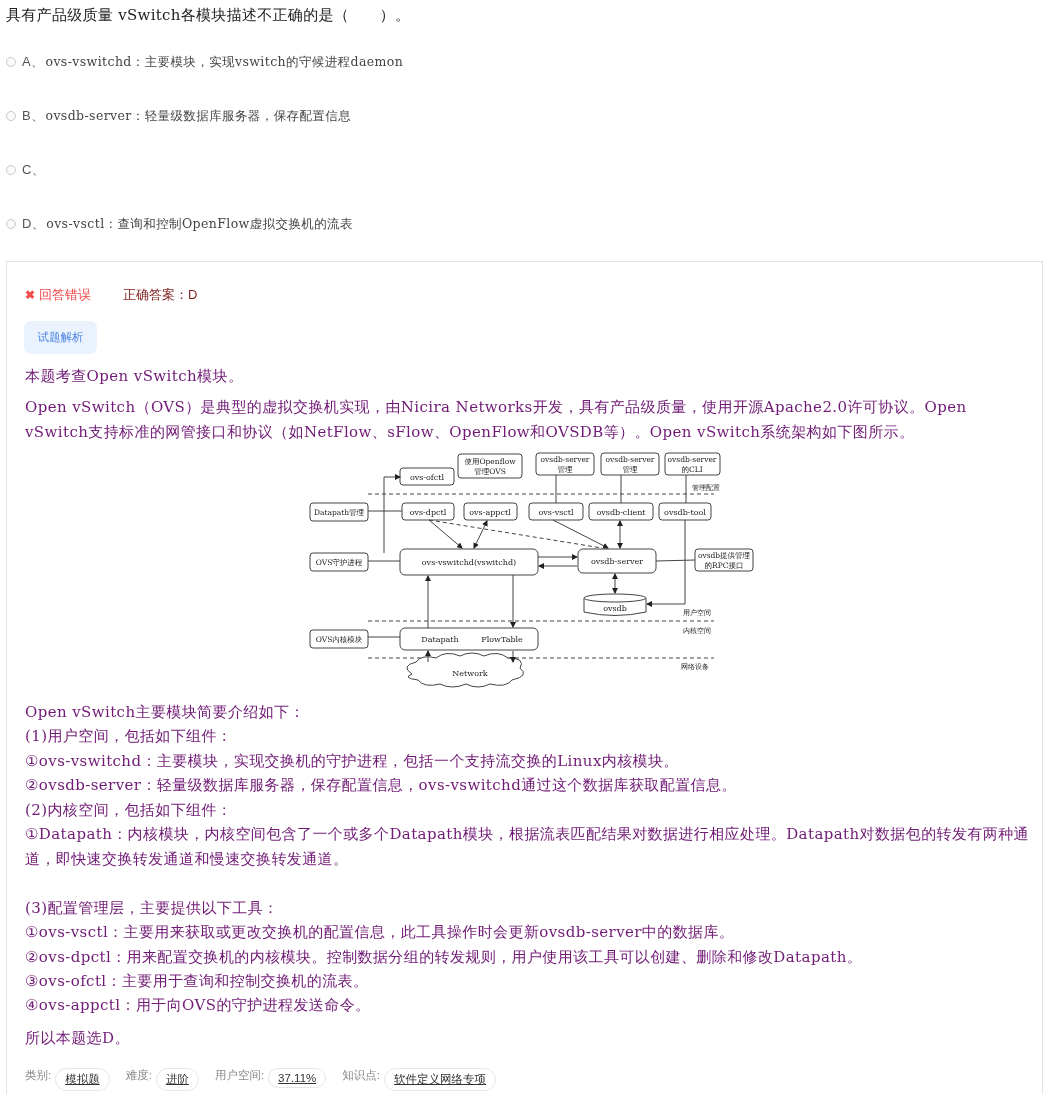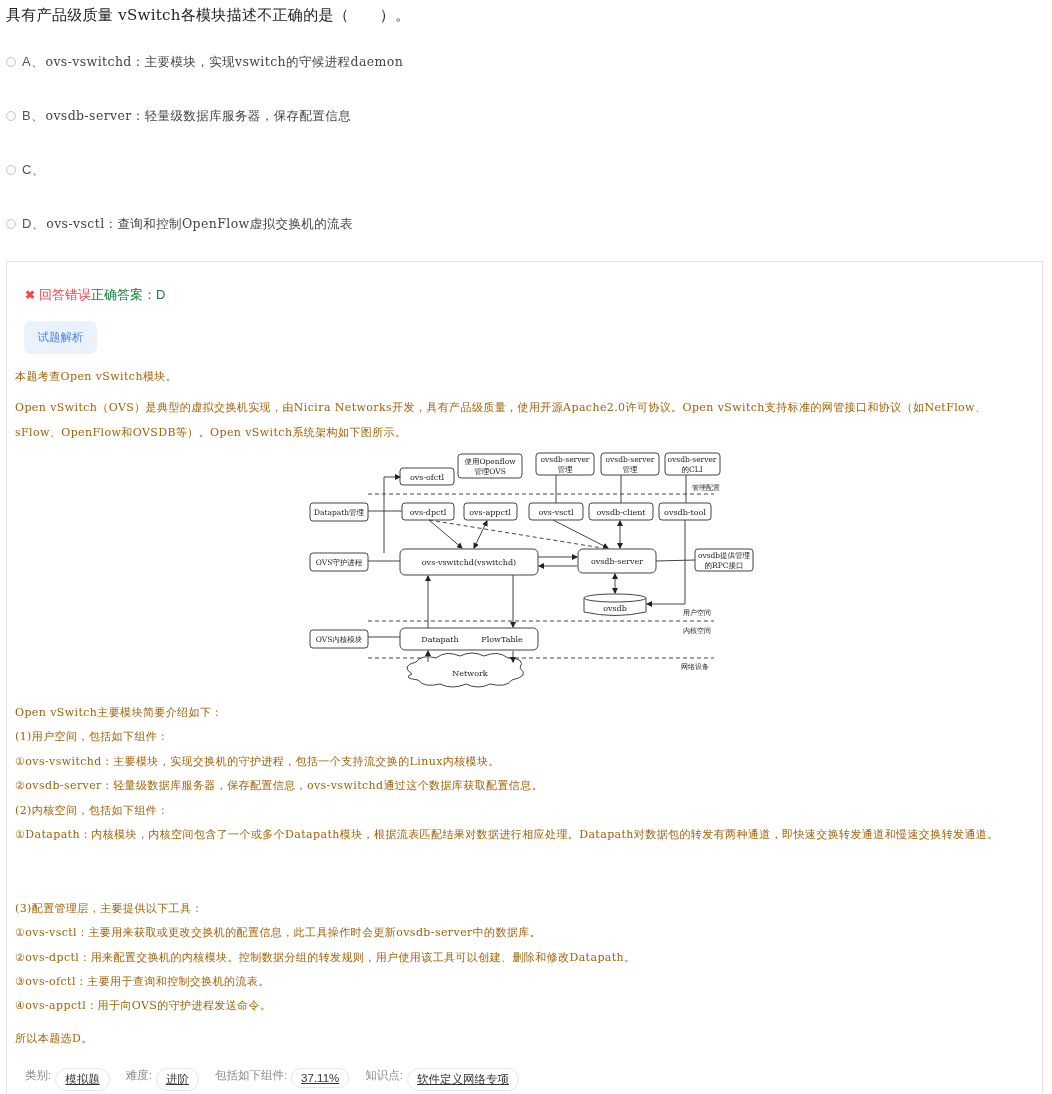--- a/index.html
+++ b/index.html
@@ -6,24 +6,24 @@
   body { width: 1052px; height: 1094px; position: relative; overflow: hidden;
          font-family: "DejaVu Serif", "Liberation Serif", serif; color: #333; }
   .question { position: absolute; left: 6px; top: 6px; font-size: 15px; color: #222; letter-spacing: 0.3px; }
   .option { position: absolute; left: 6px; font-size: 12.5px; color: #444; display: flex; align-items: center; letter-spacing: 0.4px; }
   .radio { width: 10px; height: 10px; border: 1px solid #c8c8c8; border-radius: 50%; background: #fafafa; margin-right: 6px; box-sizing: border-box; }
   .opt-letter { font-family: "Liberation Sans", sans-serif; font-size: 13px; color: #555; margin-right: 1px; }
   .analysis { position: absolute; left: 6px; top: 261px; width: 1037px; height: 840px; border: 1px solid #e2e2e2; box-sizing: border-box; }
   .result-row { position: absolute; left: 18px; top: 24px; display: flex; align-items: center; font-family: "Liberation Sans", sans-serif; font-size: 13px; }
   .wrong { color: #f2494b; display: flex; align-items: center; }
   .wrong .x { font-weight: bold; font-size: 12px; margin-right: 4px; }
-  .correct { color: #15803d; }
+  .correct { margin-left: 32px; color: #7f1d1d; }
   .tab-btn { position: absolute; left: 17px; top: 59px; width: 73px; height: 33px; background: #eaf2fe; color: #4a84e0;
              font-family: "Liberation Sans", sans-serif; font-size: 11.5px; display: flex; align-items: center; justify-content: center; border-radius: 7px; }
-  .para { position: absolute; left: 8px; font-size: 11px; color: #a16207; letter-spacing: 0.4px; line-height: 25px; width: 1005px; }
+  .para { position: absolute; left: 18px; font-size: 15px; color: #701a75; letter-spacing: 0.4px; line-height: 25px; width: 1005px; }
   .diagram { position: absolute; left: 295px; top: 187px; width: 460px; height: 245px; }
   .meta { position: absolute; left: 18px; top: 806px; display: flex; align-items: flex-start; font-family: "Liberation Sans", sans-serif; font-size: 11.5px; color: #888; }
   .meta .lbl { margin-right: 4px; }
   .pill { border: 1px solid #e6e6e6; border-radius: 12px; padding: 3px 9px; color: #333; margin-right: 16px; background: #fff; text-decoration: underline; }
   svg text { font-family: "DejaVu Serif", serif; }
 </style>
 </head>
 <body>
 
 <div class="question">具有产品级质量 vSwitch各模块描述不正确的是（　　）。</div>
@@ -169,18 +169,18 @@
   <div class="para" style="top:683px">②ovs-dpctl：用来配置交换机的内核模块。控制数据分组的转发规则，用户使用该工具可以创建、删除和修改Datapath。</div>
   <div class="para" style="top:731px">④ovs-appctl：用于向OVS的守护进程发送命令。</div>
   <div class="para" style="top:707px">③ovs-ofctl：主要用于查询和控制交换机的流表。</div>
   <div class="para" style="top:764px">所以本题选D。</div>
 
   <div class="meta">
     <span class="lbl">类别:</span>
     <span class="pill">模拟题</span>
     <span class="lbl">难度:</span>
     <span class="pill">进阶</span>
-    <span class="lbl">包括如下组件:</span>
+    <span class="lbl">用户空间:</span>
     <span class="pill">37.11%</span>
     <span class="lbl">知识点:</span>
     <span class="pill">软件定义网络专项</span>
   </div>
 </div>
 
 </body></html>

